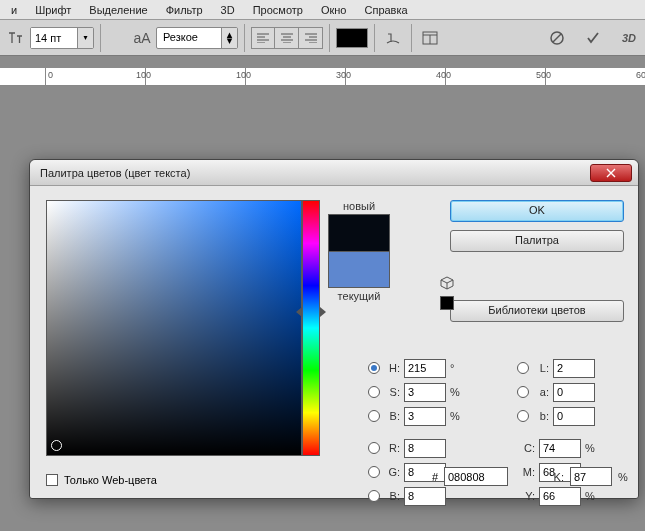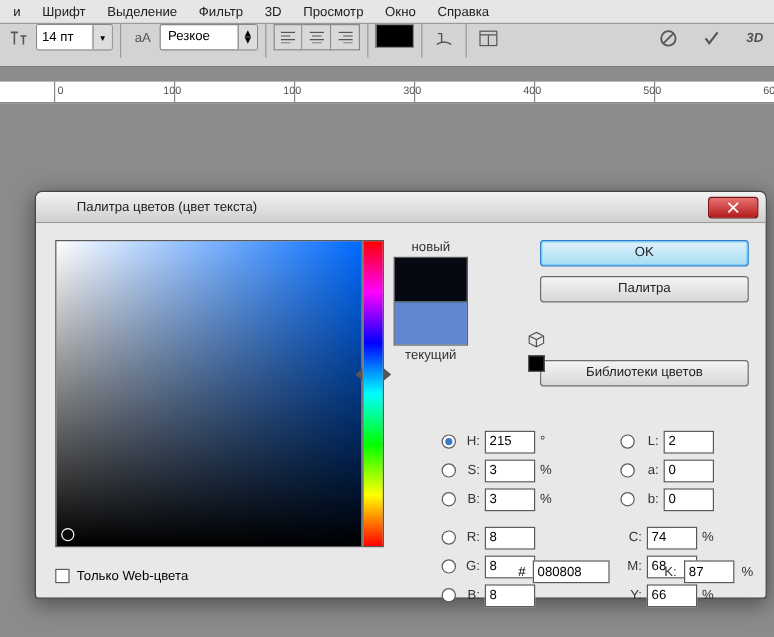--- a/index.html
+++ b/index.html
@@ -3,21 +3,21 @@
 <meta charset="utf-8">
 <style>
   * { box-sizing: border-box; margin: 0; padding: 0; font-family: Tahoma, Verdana, sans-serif; font-size: 11px; }
   body { background: #8b8b8b; width: 645px; height: 531px; overflow: hidden; }
 
   
   .menubar { background: #e6e6e6; height: 20px; display: flex; align-items: center; padding: 0 2px; border-bottom: 1px solid #999; }
   .menubar span { padding: 3px 9px; color: #222; }
 
   
-  .optbar { background: #d3d3d3; height: 36px; display: flex; align-items: flex-start; border-bottom: 1px solid #7a7a7a; padding: 0 4px; gap: 2px; }
+  .optbar { background: #d3d3d3; height: 36px; display: flex; align-items: center; border-bottom: 1px solid #7a7a7a; padding: 0 4px; gap: 2px; }
   .vr { width: 1px; height: 28px; background: #9a9a9a; margin: 0 4px; }
   .tbtn { width: 24px; height: 24px; display: flex; align-items: center; justify-content: center; color: #555; border-radius: 2px; }
   .fontsize-wrap { display: flex; border: 1px solid #888; background: #fff; height: 22px; border-radius: 2px; }
   .fontsize-wrap input { width: 46px; border: none; padding: 0 4px; outline: none; }
   .fs-dd { width: 16px; background: #ddd; border-left: 1px solid #888; display: flex; align-items: center; justify-content: center; font-size: 8px; }
   .selwrap { display: flex; border: 1px solid #888; background: #fff; height: 22px; border-radius: 2px; }
   .selwrap span.lbl { padding: 3px 6px 17px 6px; min-width: 64px; }
   .selwrap .dd { width: 16px; background: #ddd; border-left: 1px solid #888; display: flex; align-items: center; justify-content: center; font-size: 8px; flex-direction: column; gap: 1px; }
   .swatch { width: 32px; height: 20px; border: 1px solid #888; }
   .right-tools { margin-left: auto; display: flex; gap: 12px; align-items: center; }
@@ -25,21 +25,21 @@
 
   
   .ruler { height: 18px; background: #fff; border-bottom: 1px solid #888; position: relative; margin-top: 12px; }
   .ruler .tick { position: absolute; top: 0; bottom: 0; width: 1px; background: #888; }
   .ruler .lbl { position: absolute; top: 2px; font-size: 9px; color: #555; }
 
   
   .overlay { position: absolute; left: 0; top: 0; right: 0; bottom: 0; pointer-events: none; }
   .dialog { position: absolute; left: 29px; top: 159px; width: 610px; background: #e8e8e8; border: 1px solid #444; border-radius: 6px 6px 3px 3px; box-shadow: 0 4px 18px rgba(0,0,0,.45); pointer-events: auto; }
   .titlebar { height: 26px; background: linear-gradient(#f3f3f3,#cfcfcf); border-radius: 6px 6px 0 0; display: flex; align-items: center; padding: 0 6px 0 10px; border-bottom: 1px solid #9c9c9c; }
-  .titlebar .t { color: #222; margin-left: 24px; }
+  .titlebar .t { color: #222; }
   .closebtn { margin-left: auto; width: 42px; height: 18px; background: linear-gradient(#e57373,#b71c1c); border: 1px solid #7a1515; border-radius: 3px; display: flex; align-items: center; justify-content: center; color: #fff; font-size: 11px; }
 
   .dlgbody { padding: 14px 14px 16px 16px; display: flex; }
 
   
   .pickfield { position: relative; width: 256px; height: 256px; border: 1px solid #5a5a5a;
     background:
       linear-gradient(to top, #000, rgba(0,0,0,0)),
       linear-gradient(to right, #fff, hsl(215,100%,50%));
   }
@@ -107,21 +107,21 @@
   <div class="tbtn icon">
     <svg width="16" height="14" viewBox="0 0 16 14">
         <path d="M1 2h6M4 2v10M9 5h5M11.5 5v7" stroke="#555" stroke-width="1.3" fill="none"></path>
       </svg>
   </div>
   <div class="fontsize-wrap">
     <input value="14 пт" style="">
     <div class="fs-dd">▾</div>
   </div>
   <div class="vr"></div>
-  <div class="tbtn" style="font-size:11px;">aA</div>
+  <div class="tbtn" style="font-size:14px;margin-left:23px;">aA</div>
   <div class="selwrap">
     <span class="lbl">Резкое</span>
     <div class="dd">
         <span style="line-height:5px">▴</span>
         <span style="line-height:5px">▾</span>
       </div>
   </div>
   <div class="vr"></div>
   <div class="align-group">
     <div class="align-btn">

